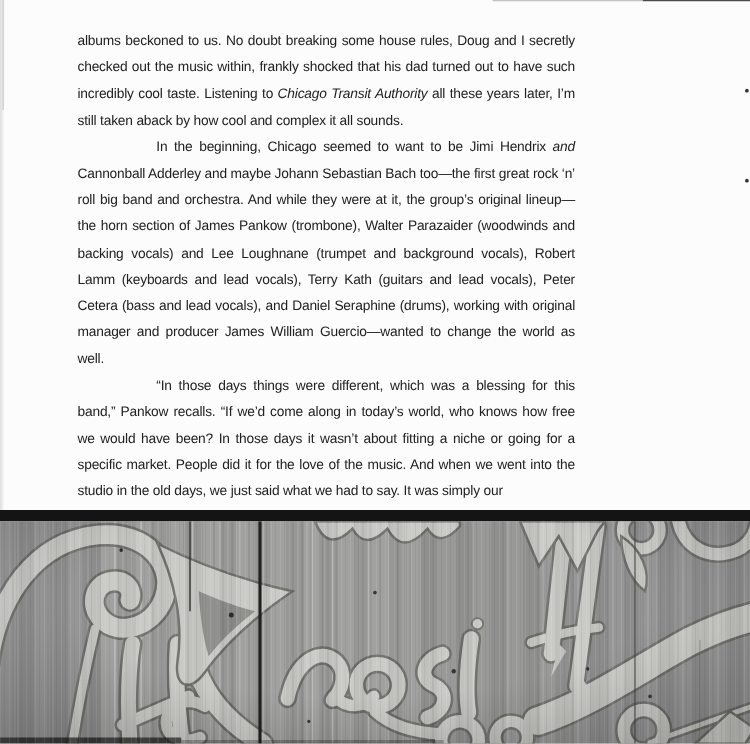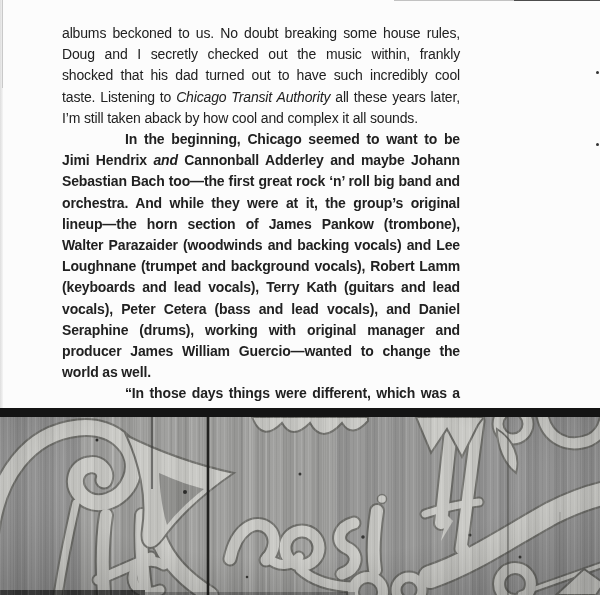--- a/index.html
+++ b/index.html
@@ -29,28 +29,28 @@
     position: absolute; right: 86px; top: 0; width: 120px; height: 1px;
     background: #c2c2c2;
   }
   .speck { position: absolute; background: #333; border-radius: 50%; }
   .speck-1 { right: 1px; top: 71px; width: 3px; height: 3px; }
   .speck-2 { right: 1px; top: 143px; width: 3px; height: 3px; }
   
   .text-block {
     position: absolute;
     left: 62px; top: 23px; width: 398px;
-    font-size: 14px;
+    font-size: 11px;
     line-height: 21.2px;
     letter-spacing: -0.15px;
     color: #212121;
     text-align: justify;
   }
   .text-block p { margin: 0; }
-  .text-block p.indent { text-indent: 63px; font-weight: bold; }
+  .text-block p.indent { text-indent: 63px; }
   .text-block em { font-style: italic; }
   
   .photo {
     position: absolute; left: 0; top: 408px; width: 600px; height: 187px;
   }
   .photo-bar {
     position: absolute; left: 0; top: 0; width: 600px; height: 9px;
     background: #141414;
   }
   .photo-image {

